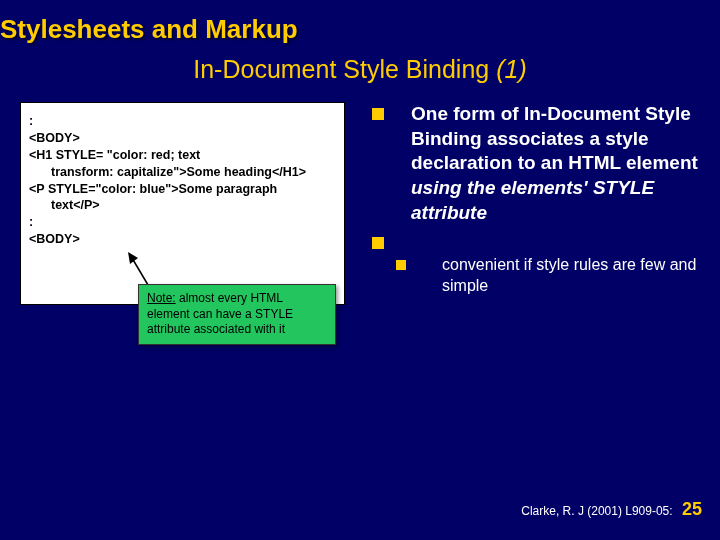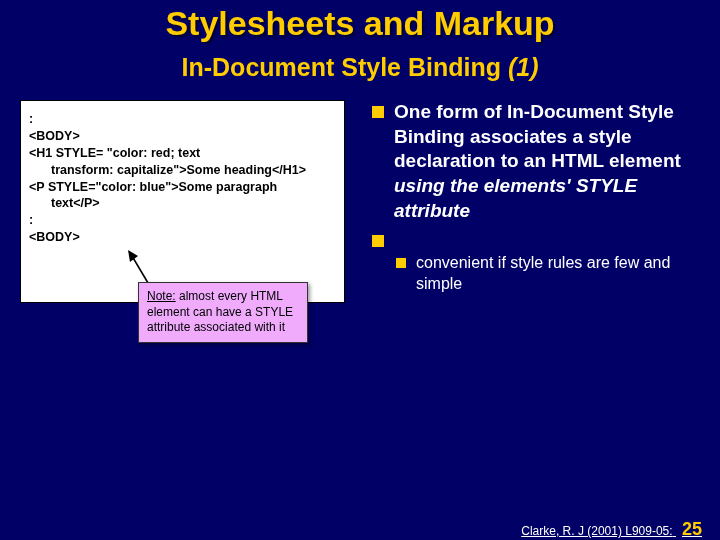--- a/index.html
+++ b/index.html
@@ -6,30 +6,29 @@
   body {
     width: 720px;
     height: 540px;
     background: #000066;
     font-family: Arial, Helvetica, sans-serif;
     overflow: hidden;
     position: relative;
   }
   .slide-title {
     color: #ffcc00;
-    font-size: 34px;
+    font-size: 26px;
     font-weight: bold;
-    text-align: center;
-    padding-top: 4px;
+    padding-top: 14px;
     text-shadow: 2px 2px 2px rgba(0,0,0,0.5);
   }
   .slide-subtitle {
     color: #ffcc00;
     font-size: 25px;
-    font-weight: bold;
+    font-weight: normal;
     text-align: center;
     padding-top: 10px;
   }
   .subtitle-italic { font-style: italic; }
   .content {
     display: flex;
     padding: 18px 20px 0 20px;
     gap: 12px;
   }
   .left-col {
@@ -45,22 +44,22 @@
     color: #000;
     line-height: 1.35;
     width: 325px;
   }
   .code-line { white-space: pre-wrap; }
   .code-indent { padding-left: 22px; }
   .note-box {
     position: absolute;
     left: 118px;
     top: 182px;
-    width: 170px;
-    background: #f0abfc;
+    width: 198px;
+    background: #22c55e;
     border: 1px solid #333;
     padding: 6px 8px;
     font-size: 12px;
     color: #000;
     line-height: 1.3;
     box-shadow: 2px 2px 4px rgba(0,0,0,0.4);
   }
   .note-underline { text-decoration: underline; }
   .note-arrow {
     position: absolute;
@@ -70,61 +69,62 @@
     height: 40px;
   }
   .right-col {
     flex: 1;
     color: #fff;
   }
   .bullet {
     display: flex;
     align-items: flex-start;
     margin-bottom: 6px;
+    gap: 17px;
   }
   .bullet-marker {
     width: 12px;
     height: 12px;
     background: #ffcc00;
     margin-top: 6px;
     margin-right: 10px;
     flex-shrink: 0;
   }
   .bullet-text {
     font-size: 19px;
     font-weight: bold;
     line-height: 1.3;
   }
   .em-italic { font-style: italic; color: #fff; }
   .sub-bullet {
     display: flex;
     align-items: flex-start;
     margin-left: 24px;
     margin-bottom: 4px;
+    gap: 26px;
   }
   .sub-marker {
     width: 10px;
     height: 10px;
     background: #ffcc00;
     margin-top: 5px;
     margin-right: 10px;
     flex-shrink: 0;
   }
   .sub-text {
     font-size: 16px;
     line-height: 1.3;
     font-weight: normal;
   }
   .footer {
     position: absolute;
-    bottom: 0;
+    bottom: 20px;
     right: 18px;
     color: #fff;
     font-size: 12px;
-    text-decoration: underline;
   }
   .page-num {
     color: #ffcc00;
     font-size: 18px;
     font-weight: bold;
     margin-left: 6px;
   }
 </style>
 </head>
 <body>

